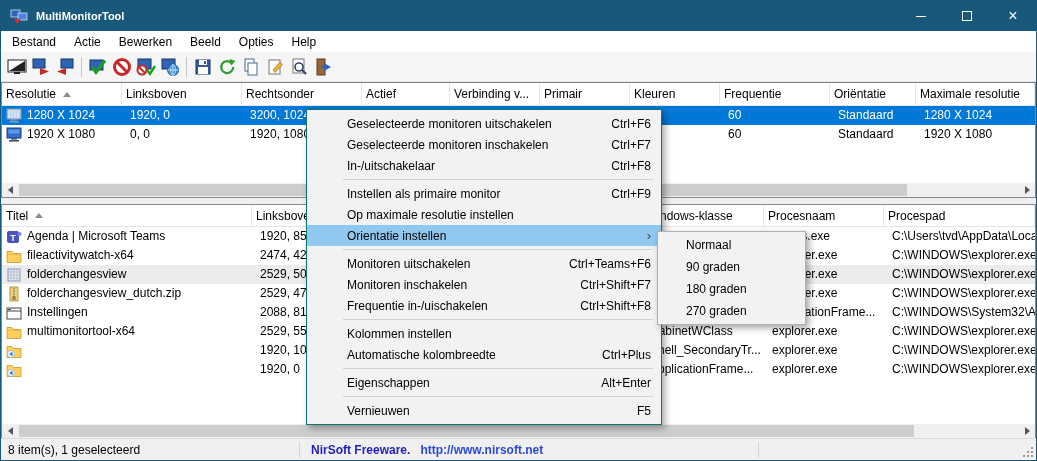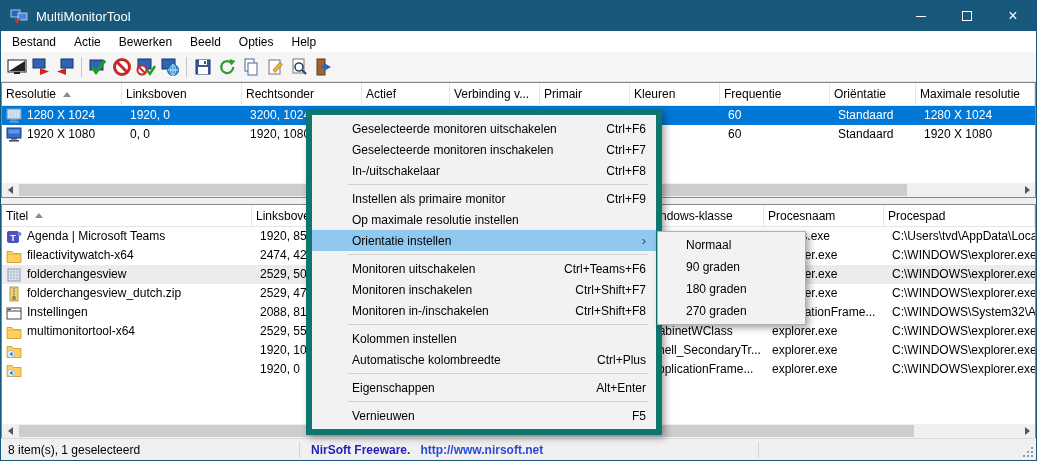--- a/index.html
+++ b/index.html
@@ -3,21 +3,21 @@
 <meta charset="utf-8">
 <style>
   * { margin:0; padding:0; box-sizing:border-box; }
   html,body { width:1037px; height:461px; overflow:hidden; }
   body { font-family:"Liberation Sans", sans-serif; font-size:12px; color:#000; background:#fff; }
   .app { position:relative; width:1037px; height:461px; border:1px solid #18587A; background:#fff; }
 
   
   .titlebar { position:absolute; left:0; top:0; right:0; height:30px; background:#18587A; color:#fff; display:flex; align-items:center; }
   .titlebar .appicon { margin:0 8px 0 9px; width:18px; height:18px; }
-  .titlebar .title { font-size:13px; }
+  .titlebar .title { font-size:11px;font-weight:bold; }
   .caption-btns { margin-left:auto; display:flex; height:30px; }
   .cap-btn { width:46px; height:30px; display:flex; align-items:center; justify-content:center; color:#fff; }
   .glyph-min { width:10px; height:1px; background:#fff; display:block; }
   .glyph-max { width:10px; height:10px; border:1px solid #fff; display:block; }
   .glyph-close { font-size:16px; line-height:1; }
 
   
   .menubar { position:absolute; left:0; top:30px; right:0; height:21px; background:#fff; display:flex; align-items:center; padding-left:2px; }
   .menubar span { padding:2px 9px; }
 
@@ -64,21 +64,21 @@
           background:
             radial-gradient(circle at 10px 2px, #999 1px, transparent 1.4px),
             radial-gradient(circle at 10px 6px, #999 1px, transparent 1.4px),
             radial-gradient(circle at 6px 6px, #999 1px, transparent 1.4px),
             radial-gradient(circle at 10px 10px, #999 1px, transparent 1.4px),
             radial-gradient(circle at 6px 10px, #999 1px, transparent 1.4px),
             radial-gradient(circle at 2px 10px, #999 1px, transparent 1.4px); }
 
   
   .ctxmenu { position:absolute; left:305px; top:108px; width:356px; background:#f2f2f2;
-             border:6px solid #0f766e; box-shadow:3px 3px 7px rgba(0,0,0,.35); padding:3px 0; z-index:20; }
+             border:1px solid #0f766e; box-shadow:3px 3px 7px rgba(0,0,0,.35); padding:3px 0; z-index:20; }
   .mi { height:21px; display:flex; align-items:center; padding:0 10px 0 40px; }
   .mi .sc { margin-left:auto; }
   .mi.hl { background:#90C8F0; }
   .msep { height:1px; background:#d0d0d0; margin:3px 8px 3px 36px; }
   .subarrow { margin-left:auto; font-size:13px; color:#444; }
 
   
   .submenu { position:absolute; left:656px; top:230px; width:149px; background:#f2f2f2;
              border:1px solid #b0b0b0; box-shadow:3px 3px 7px rgba(0,0,0,.35); padding:2px 0; z-index:21; }
   .smi { height:22px; display:flex; align-items:center; padding-left:28px; }
@@ -480,21 +480,21 @@
     <div class="msep"></div>
     <div class="mi">
         <span>Monitoren uitschakelen</span>
         <span class="sc">Ctrl+Teams+F6</span>
       </div>
     <div class="mi">
         <span>Monitoren inschakelen</span>
         <span class="sc">Ctrl+Shift+F7</span>
       </div>
     <div class="mi">
-        <span>Monitoren in-/inschakelen</span>
+        <span>Frequentie in-/uischakelen</span>
         <span class="sc">Ctrl+Shift+F8</span>
       </div>
     <div class="msep"></div>
     <div class="mi">
         <span>Kolommen instellen</span>
       </div>
     <div class="mi">
         <span>Automatische kolombreedte</span>
         <span class="sc">Ctrl+Plus</span>
       </div>

